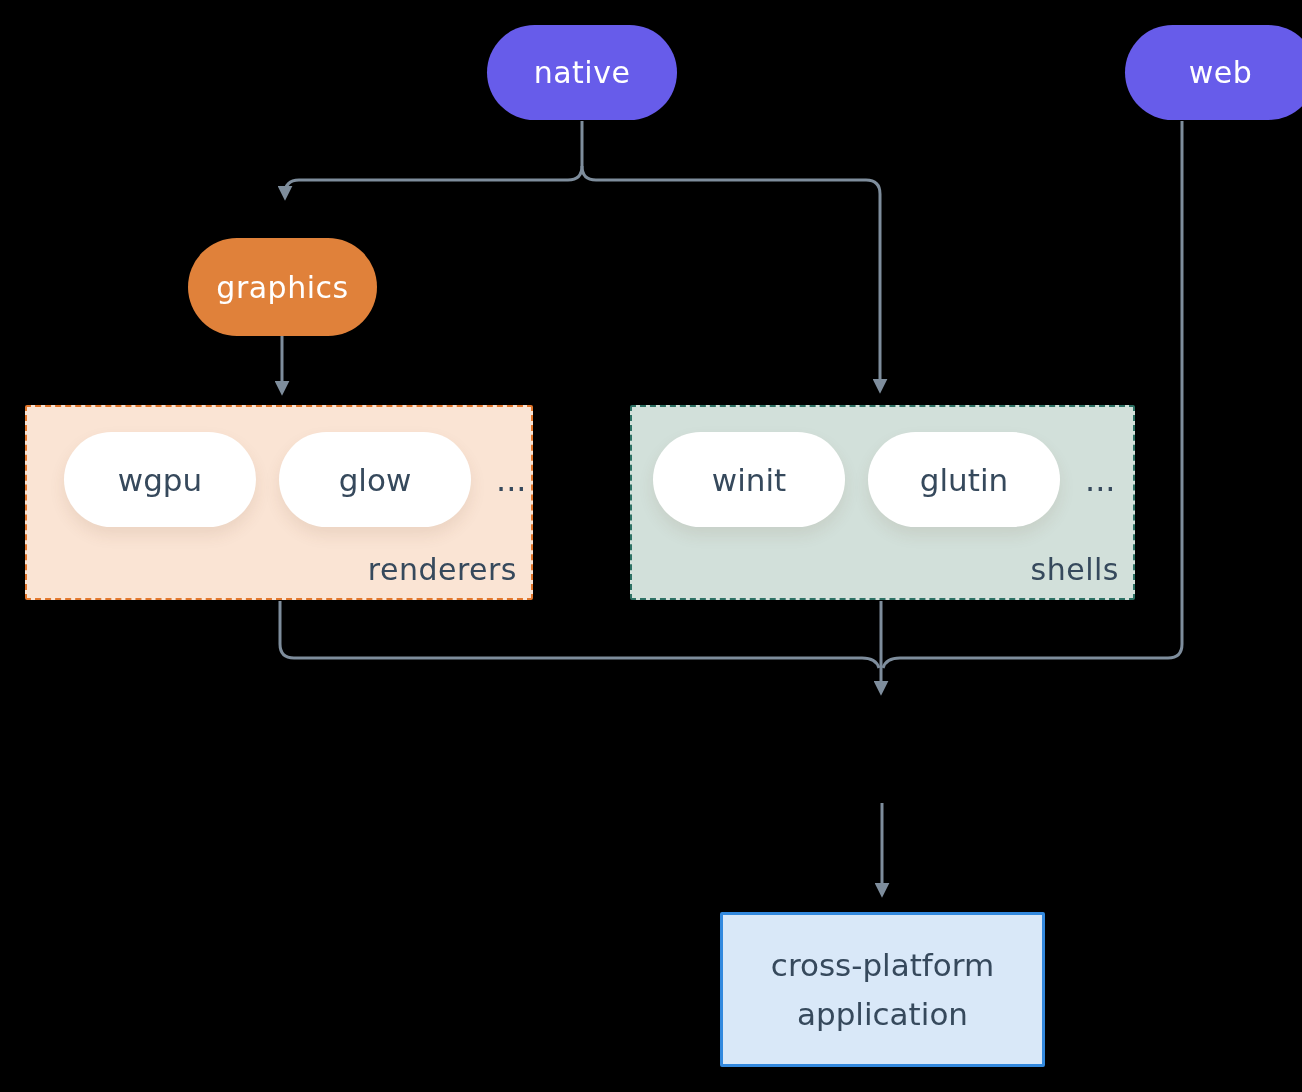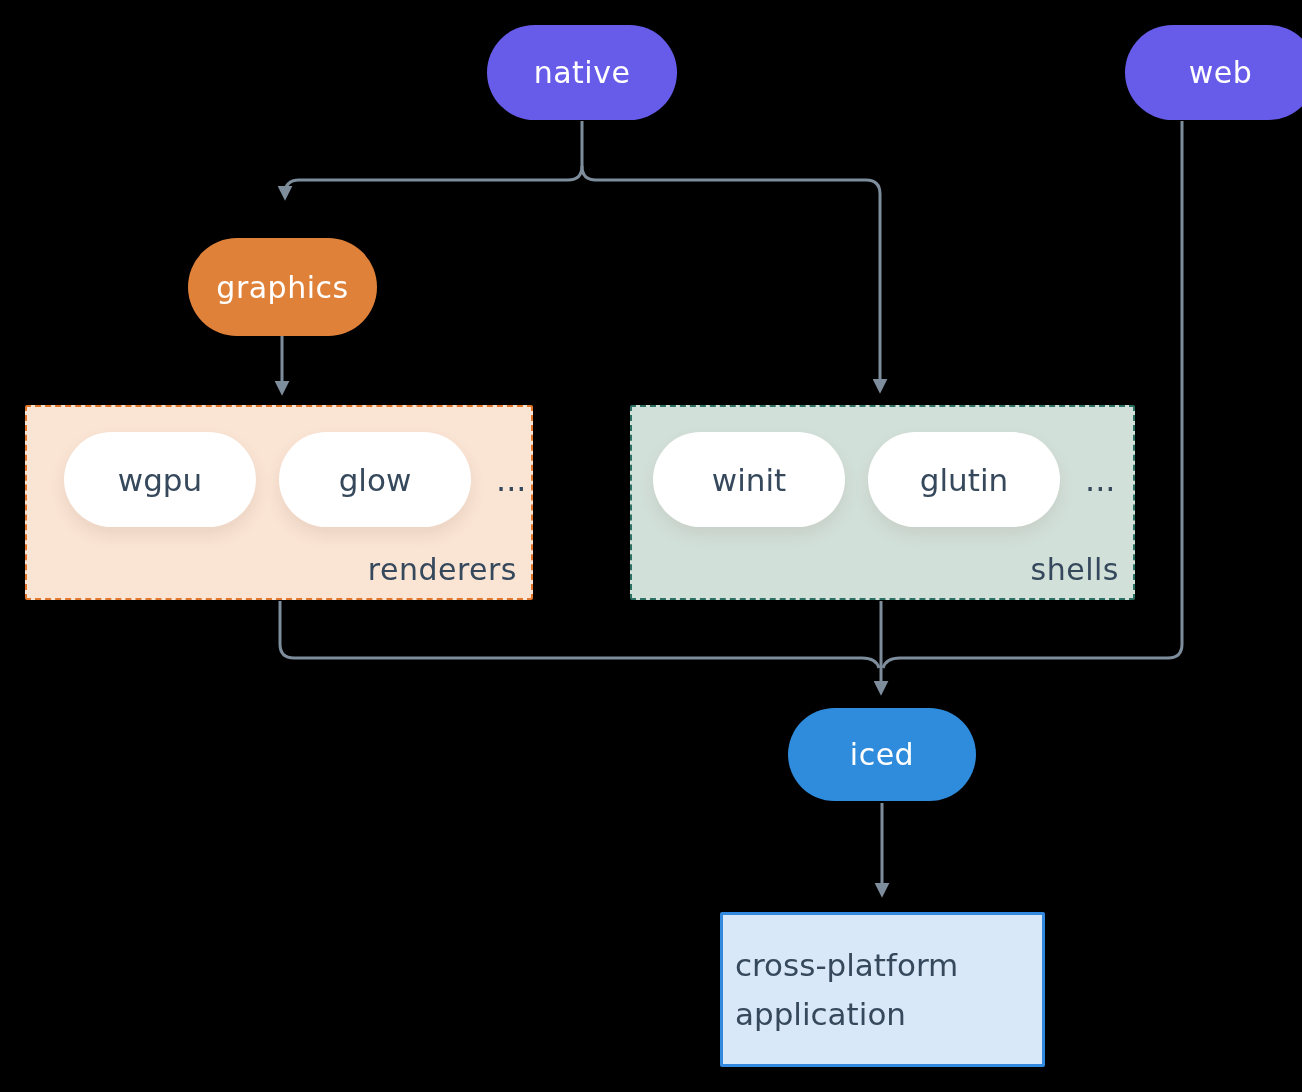--- a/index.html
+++ b/index.html
@@ -100,21 +100,21 @@
   }
   .app-box {
     position: absolute;
     z-index: 1;
     background: var(--app_bg);
     border: 3px solid var(--app_border);
     border-radius: 2px;
     display: flex;
     align-items: center;
     justify-content: center;
-    text-align: left;
+    text-align: center;
     font-size: 31px;
     line-height: 1.55;
     color: var(--text_dark);
     padding: 0 12px;
   }
   
   .node-native   { left: 487px;  top: 25px;  width: 190px; height: 95px; }
   .node-web      { left: 1125px; top: 25px;  width: 191px; height: 95px; }
   .node-graphics { left: 188px;  top: 214px; width: 189px; height: 98px; }
   .node-iced     { left: 788px;  top: 708px; width: 188px; height: 93px; }
@@ -173,21 +173,18 @@
         <span>winit</span>
       </div>
       <div class="chip">
         <span>glutin</span>
       </div>
       <span class="ellipsis">...</span>
     </div>
     <span class="group-label">shells</span>
   </div>
 
-  <div class="pill pill-blue node-iced">
-    <span>iced</span>
-  </div>
 
   <div class="app-box node-app">
     <span>cross-platform application</span>
   </div>
 
 </div>
 
 </body></html>

